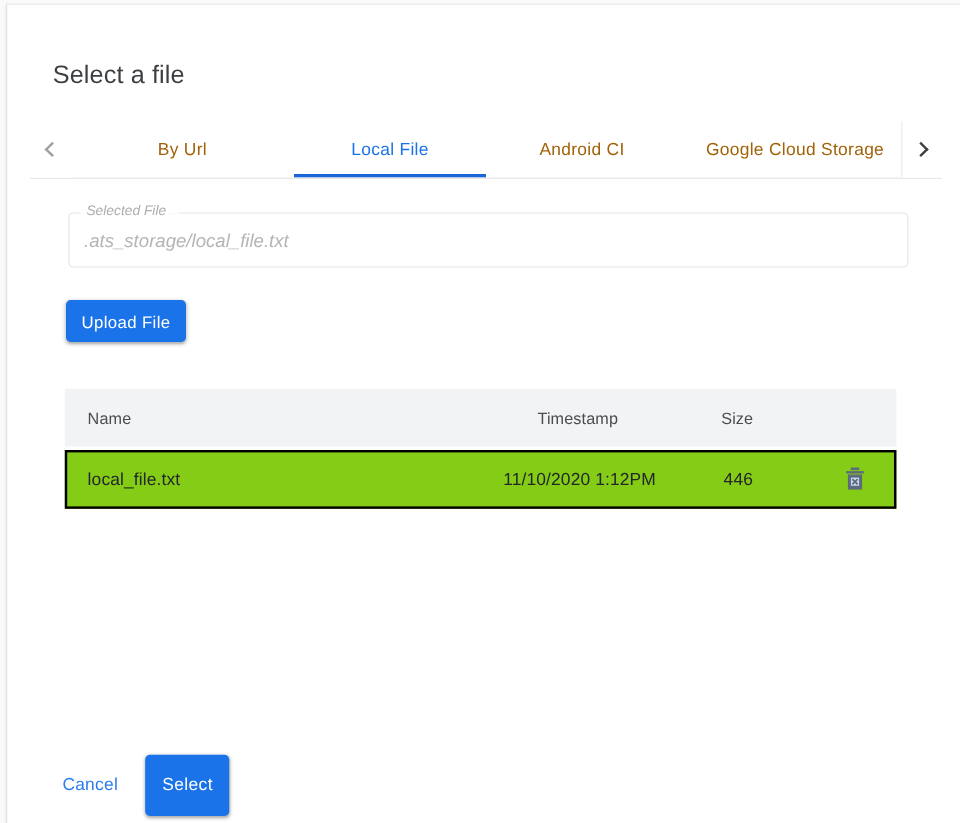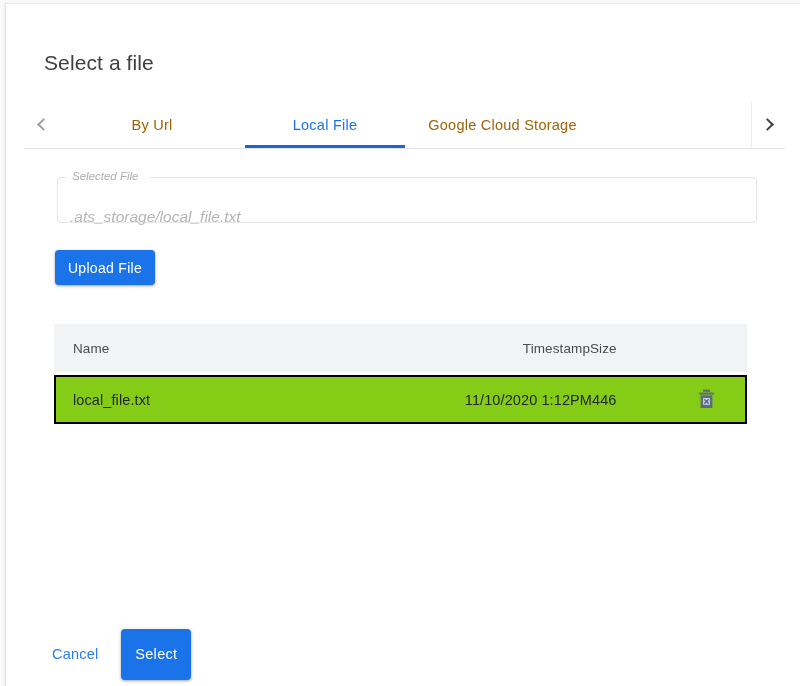--- a/index.html
+++ b/index.html
@@ -143,21 +143,21 @@
     top: -8px;
     font-size: 11.5px;
     color: #adadad;
     background: #ffffff;
     padding: 0 2px;
     line-height: 14px;
   }
   .field-value {
     position: absolute;
     left: 13px;
-    top: 30px;
+    top: 15px;
     font-size: 15.5px;
     color: #b5b5b5;
     line-height: 20px;
   }
 
   
   .btn {
     border: none;
     border-radius: 4px;
     cursor: pointer;
@@ -240,21 +240,21 @@
   .th {
     font-size: 13.5px;
     color: #4a4d50;
     letter-spacing: 0.1px;
   }
   .td {
     font-size: 14.5px;
     color: #23262a;
     letter-spacing: 0.1px;
   }
-  .c-time.th, .c-time.td { padding-left: 0; text-align: right; }
+  .c-time.th, .c-time.td { padding-left: 0; text-align: center; margin-left: 11px; }
   .thead .c-time { padding-left: 1px; }
   .tr .c-time    { padding-left: 0px; }
   .thead .c-size { padding-left: 0px; }
   .tr .c-size    { padding-left: 0px; }
   .thead .c-name { padding-left: 19px; }
   .tr .c-name    { padding-left: 17px; }
 
   .delete-btn {
     width: 30px;
     height: 30px;
@@ -306,20 +306,23 @@
       <div class="tab-scroll-btn left">
         <span class="chev l"></span>
       </div>
 
       <div class="tabs">
         <div class="tab" style="width:186px">
           <span>By Url</span>
         </div>
         <div class="tab active" style="width:160px">
           <span>Local File</span>
+        </div>
+        <div class="tab" style="width:160px">
+          <span>Android CI</span>
         </div>
         <div class="tab" style="width:195px">
           <span>Google Cloud Storage</span>
         </div>
       </div>
 
       <div class="tab-scroll-btn right">
         <span class="chev r"></span>
       </div>
     </div>

